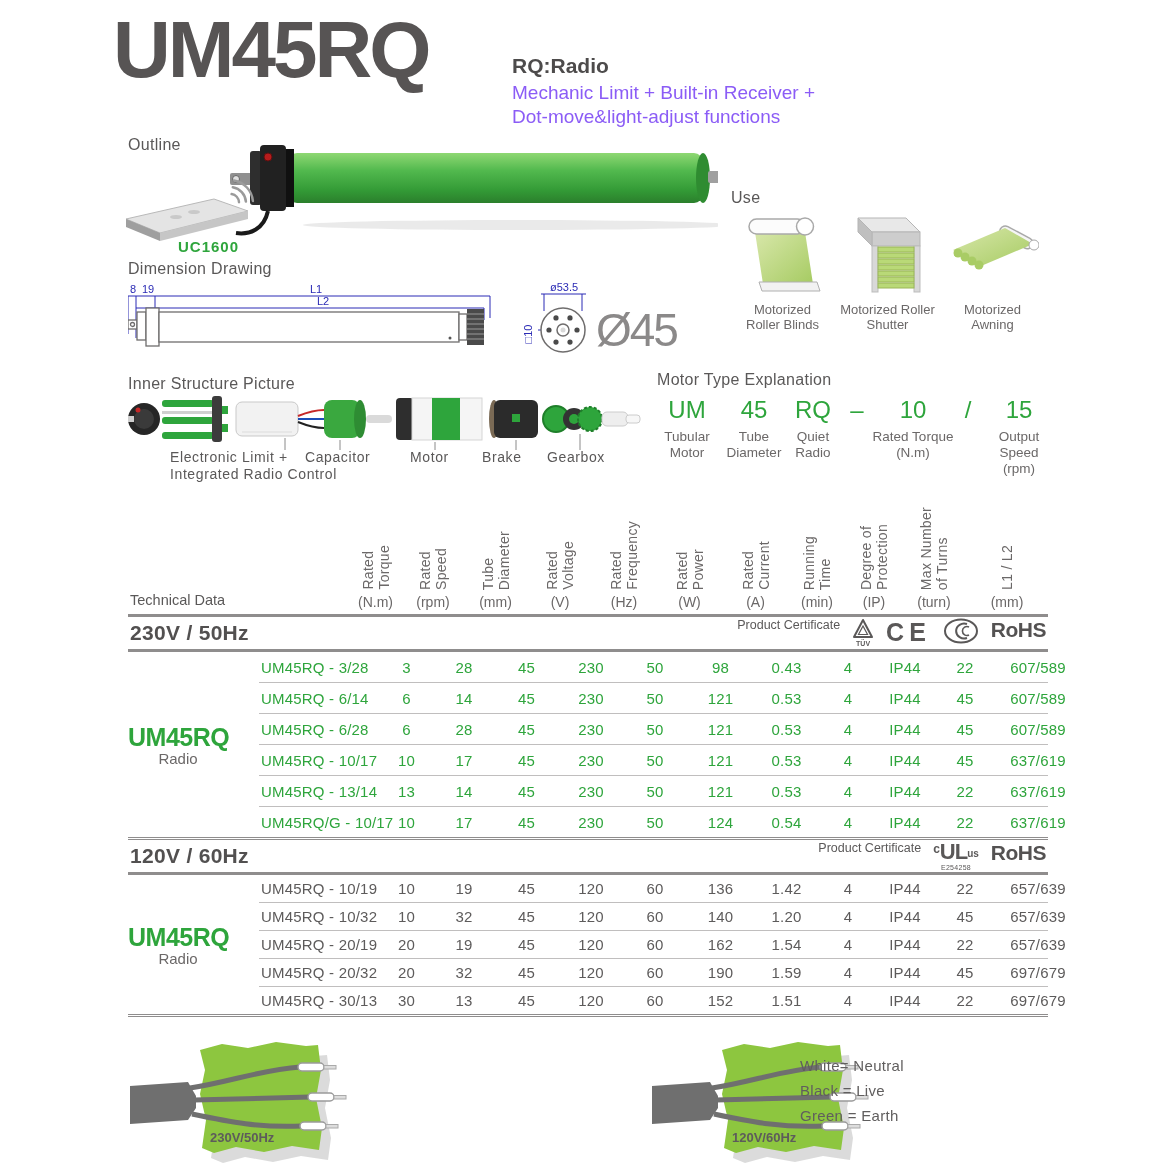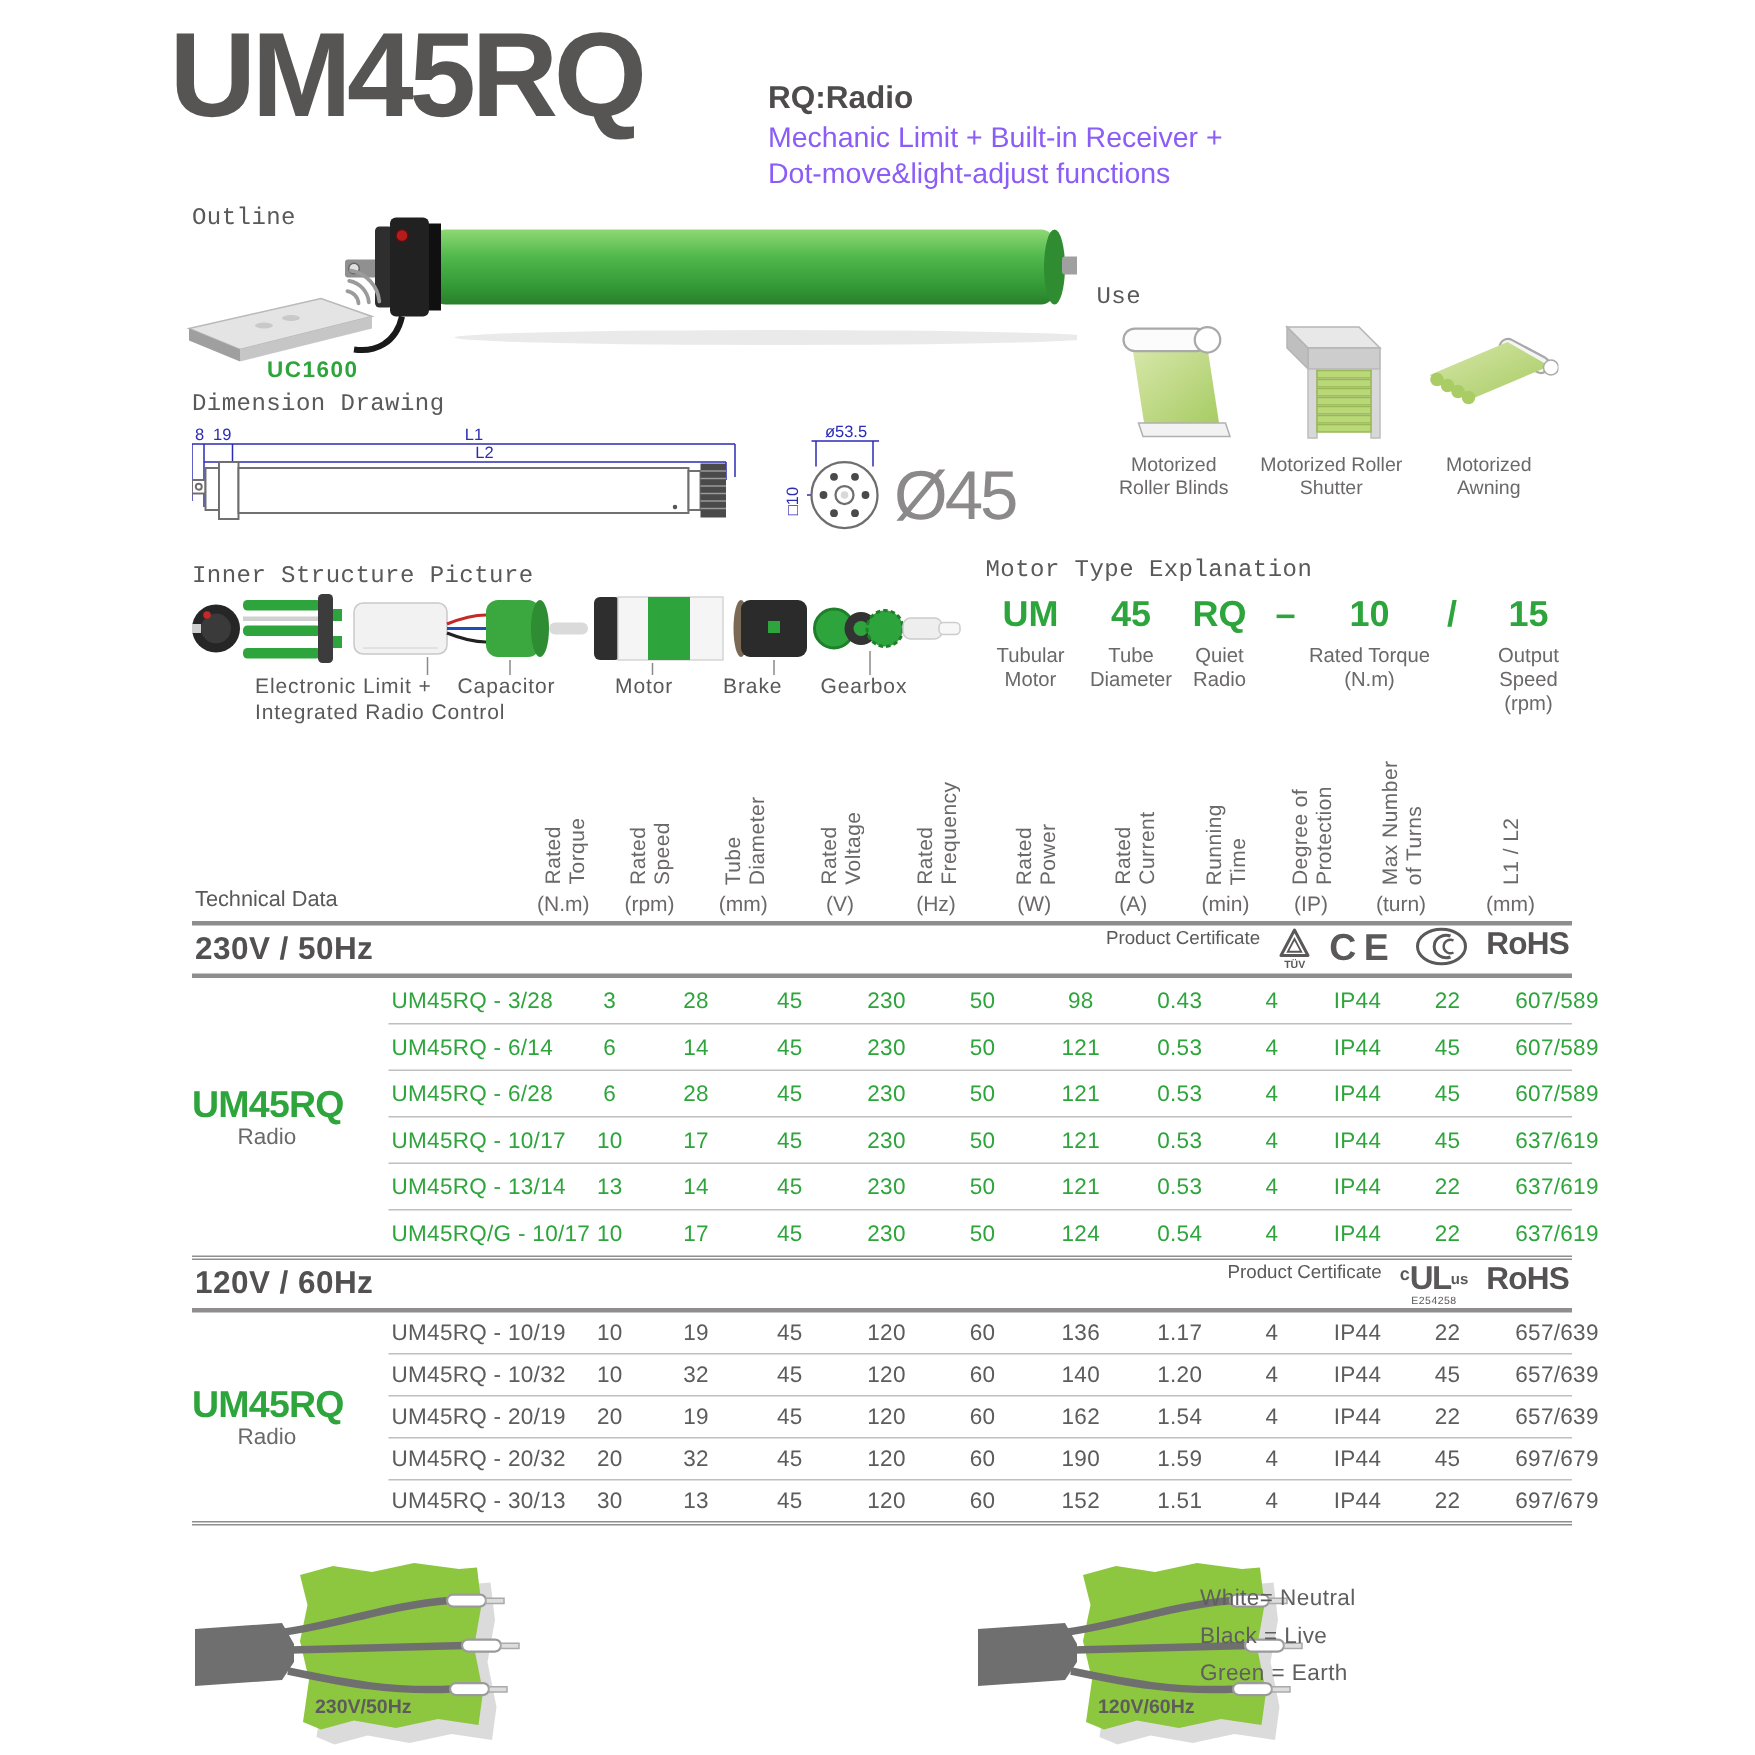--- a/index.html
+++ b/index.html
@@ -1,31 +1,31 @@
 <!DOCTYPE html>
 <html><head>
 <meta charset="utf-8">
 <style>
   html,body{margin:0;padding:0;background:#fff;}
   .page{position:relative;width:1118px;height:1170px;background:#fff;overflow:hidden;
         font-family:"Liberation Sans",sans-serif;color:#5a5858;}
   .abs{position:absolute;}
-  .sec-label{font-size:16px;color:#5a5858;letter-spacing:.3px;font-family:Liberation Mono, monospace;}
+  .sec-label{font-size:16px;color:#5a5858;letter-spacing:.3px;}
   .model-title{font-size:80px;font-weight:700;color:#575454;letter-spacing:-3px;line-height:1;}
   .rq-tag{font-size:21px;font-weight:700;color:#4d4b4b;margin-bottom:3px;margin-top:42px;}
   .subtl{font-size:19px;color:#8b5cf6;line-height:24px;}
   .green{color:#2ea53c;}
   .uc-label{font-size:15px;font-weight:700;letter-spacing:1px;}
   .use-row{display:flex;gap:10px;}
   .use-item{width:95px;display:flex;flex-direction:column;align-items:center;}
   .use-cap{font-size:13px;line-height:15px;color:#6b6868;text-align:center;white-space:pre-line;margin-top:6px;}
   .inner-lab{font-size:14px;line-height:17px;color:#5a5858;letter-spacing:.6px;white-space:pre-line;}
   .mt-row{display:flex;}
   .mt-cell{display:flex;flex-direction:column;align-items:center;}
-  .mt-code{font-size:24px;font-weight:700;color:#2ea53c;line-height:26px;}
+  .mt-code{font-size:24px;font-weight:400;color:#2ea53c;line-height:26px;}
   .mt-desc{font-size:13.5px;line-height:16px;color:#6b6868;text-align:center;white-space:pre-line;margin-top:6px;}
   
   .table{position:absolute;left:128px;top:488px;width:920px;}
   .cols{display:grid;grid-template-columns:120px 55px 60px 65px 64px 64px 67px 65px 58px 56px 64px 82px;margin-left:31px;}
   .thead{margin-left:100px;}
   .hcell{display:flex;flex-direction:column;align-items:center;}
   .rotwrap{height:102px;display:flex;align-items:flex-end;justify-content:center;}
   .rot{writing-mode:vertical-rl;transform:rotate(180deg);white-space:pre-line;
        font-size:14px;line-height:16px;color:#6b6868;letter-spacing:.3px;}
   .unit{height:24px;line-height:24px;font-size:14px;color:#6b6868;text-align:center;}
@@ -526,21 +526,21 @@
         <div class="grp-sub">Radio</div>
       </div>
       <div class="trow cols">
           <div class="cell model">UM45RQ - 10/19</div>
           <div class="cell">10</div>
           <div class="cell">19</div>
           <div class="cell">45</div>
           <div class="cell">120</div>
           <div class="cell">60</div>
           <div class="cell">136</div>
-          <div class="cell">1.17</div>
+          <div class="cell">1.42</div>
           <div class="cell">4</div>
           <div class="cell">IP44</div>
           <div class="cell">22</div>
           <div class="cell">657/639</div>
         </div>
       <div class="trow cols">
           <div class="cell model">UM45RQ - 10/32</div>
           <div class="cell">10</div>
           <div class="cell">32</div>
           <div class="cell">45</div>

